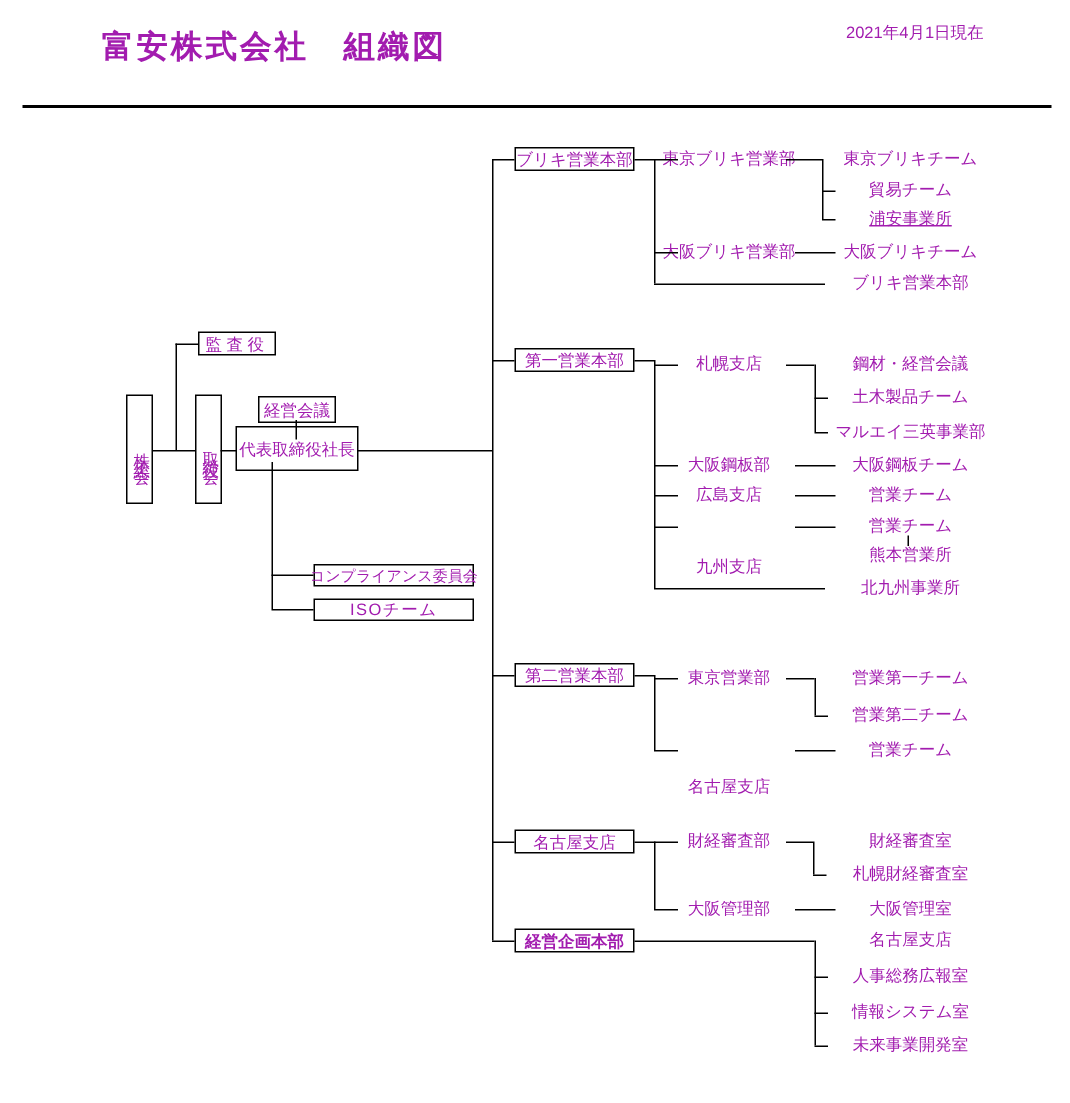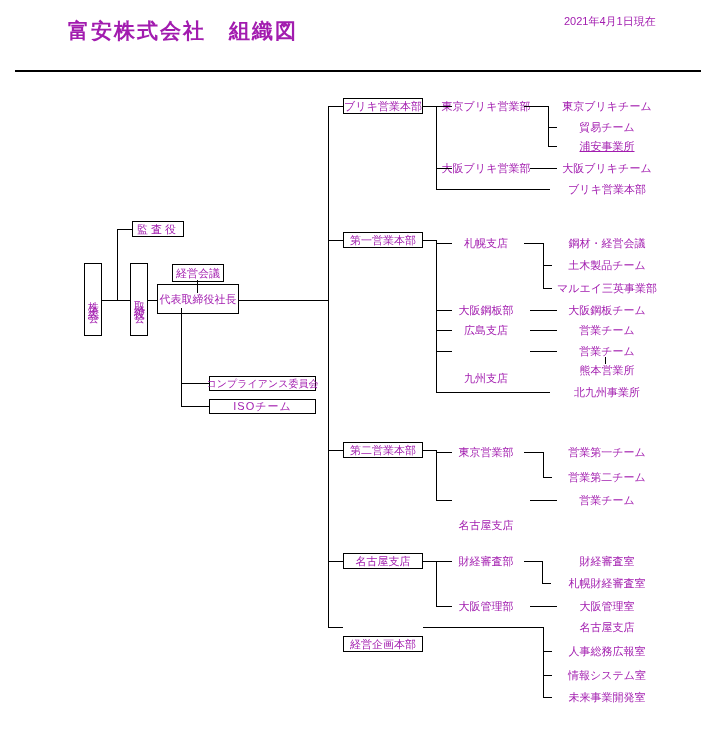--- a/index.html
+++ b/index.html
@@ -31,21 +31,21 @@
   <div class="box" style="left:132px;top:221px;width:52px;height:16px;letter-spacing:3px;">監査役</div>
   <div class="box" style="left:172px;top:264px;width:52px;height:18px;">経営会議</div>
   <div class="box" style="left:157px;top:284px;width:82px;height:30px;">代表取締役社長</div>
   <div class="box" style="left:209px;top:376px;width:107px;height:15px;font-size:10px;">コンプライアンス委員会</div>
   <div class="box" style="left:209px;top:399px;width:107px;height:15px;letter-spacing:1px;">ISOチーム</div>
 
   <div class="box divbox" style="top:98px;">ブリキ営業本部</div>
   <div class="box divbox" style="top:232px;">第一営業本部</div>
   <div class="box divbox" style="top:442px;">第二営業本部</div>
   <div class="box divbox" style="top:553px;">名古屋支店</div>
-  <div class="box divbox" style="top:636px;">経営企画本部</div>
+  <div class="box divbox" style="top:619px;font-weight:bold;">経営企画本部</div>
 
   <div class="lbl l2" style="top:99px;">東京ブリキ営業部</div>
   <div class="lbl l2" style="top:161px;">大阪ブリキ営業部</div>
   <div class="lbl l2" style="top:236px;">札幌支店</div>
   <div class="lbl l2" style="top:303px;">大阪鋼板部</div>
   <div class="lbl l2" style="top:323px;">広島支店</div>
   <div class="lbl l2" style="top:344px;margin-top:27px;">九州支店</div>
   <div class="lbl l2" style="top:445px;">東京営業部</div>
   <div class="lbl l2" style="top:518px;">名古屋支店</div>
   <div class="lbl l2" style="top:554px;">財経審査部</div>

